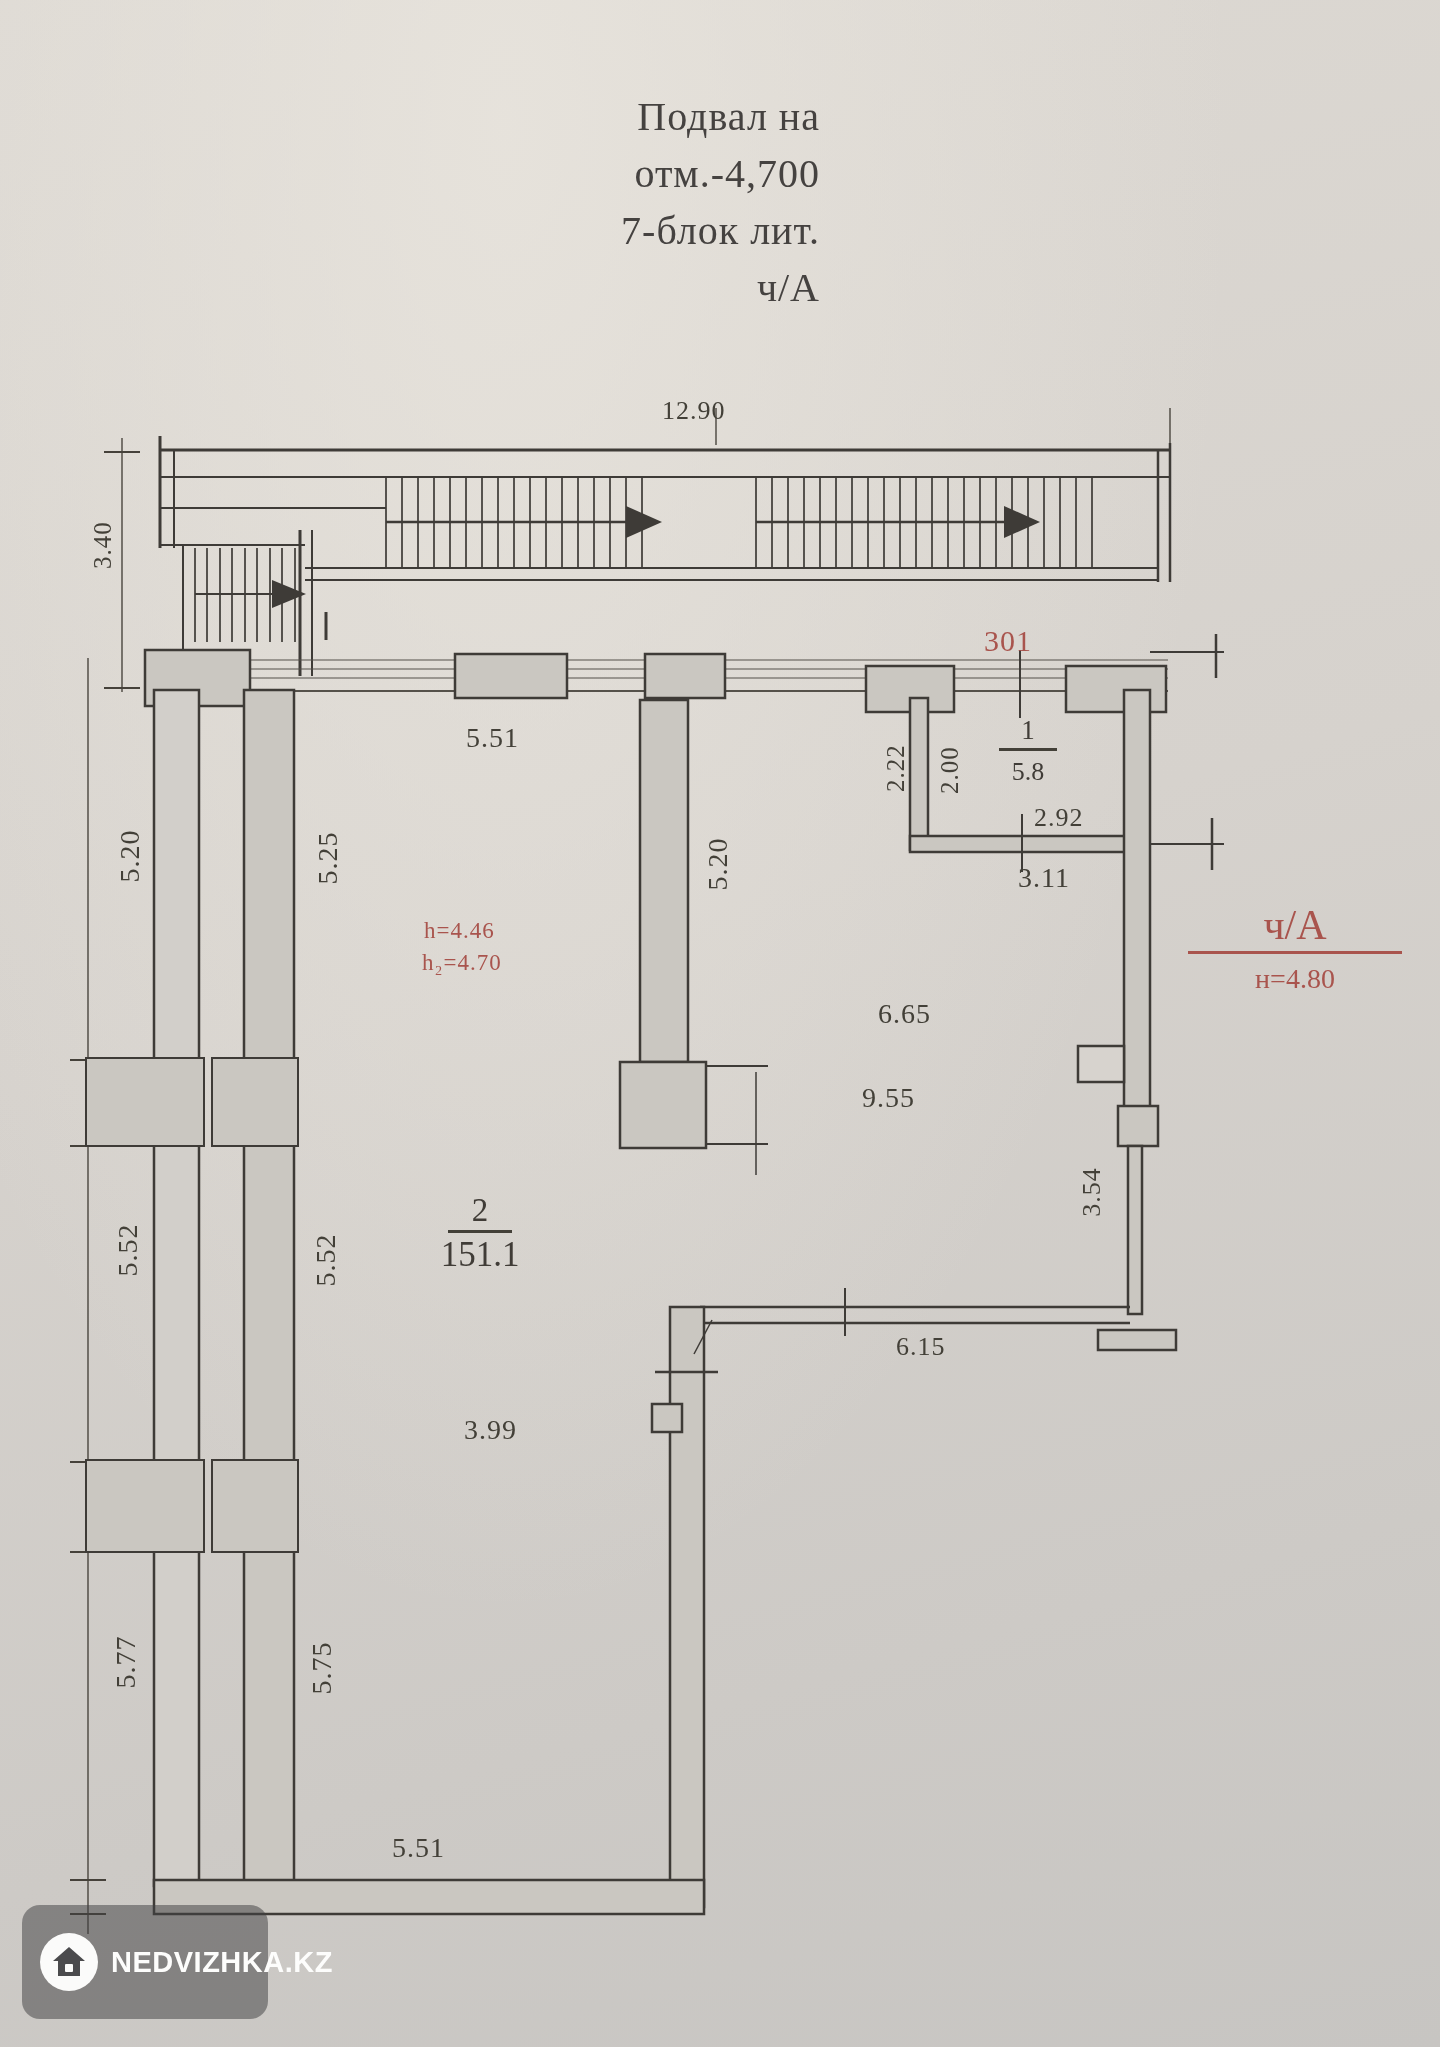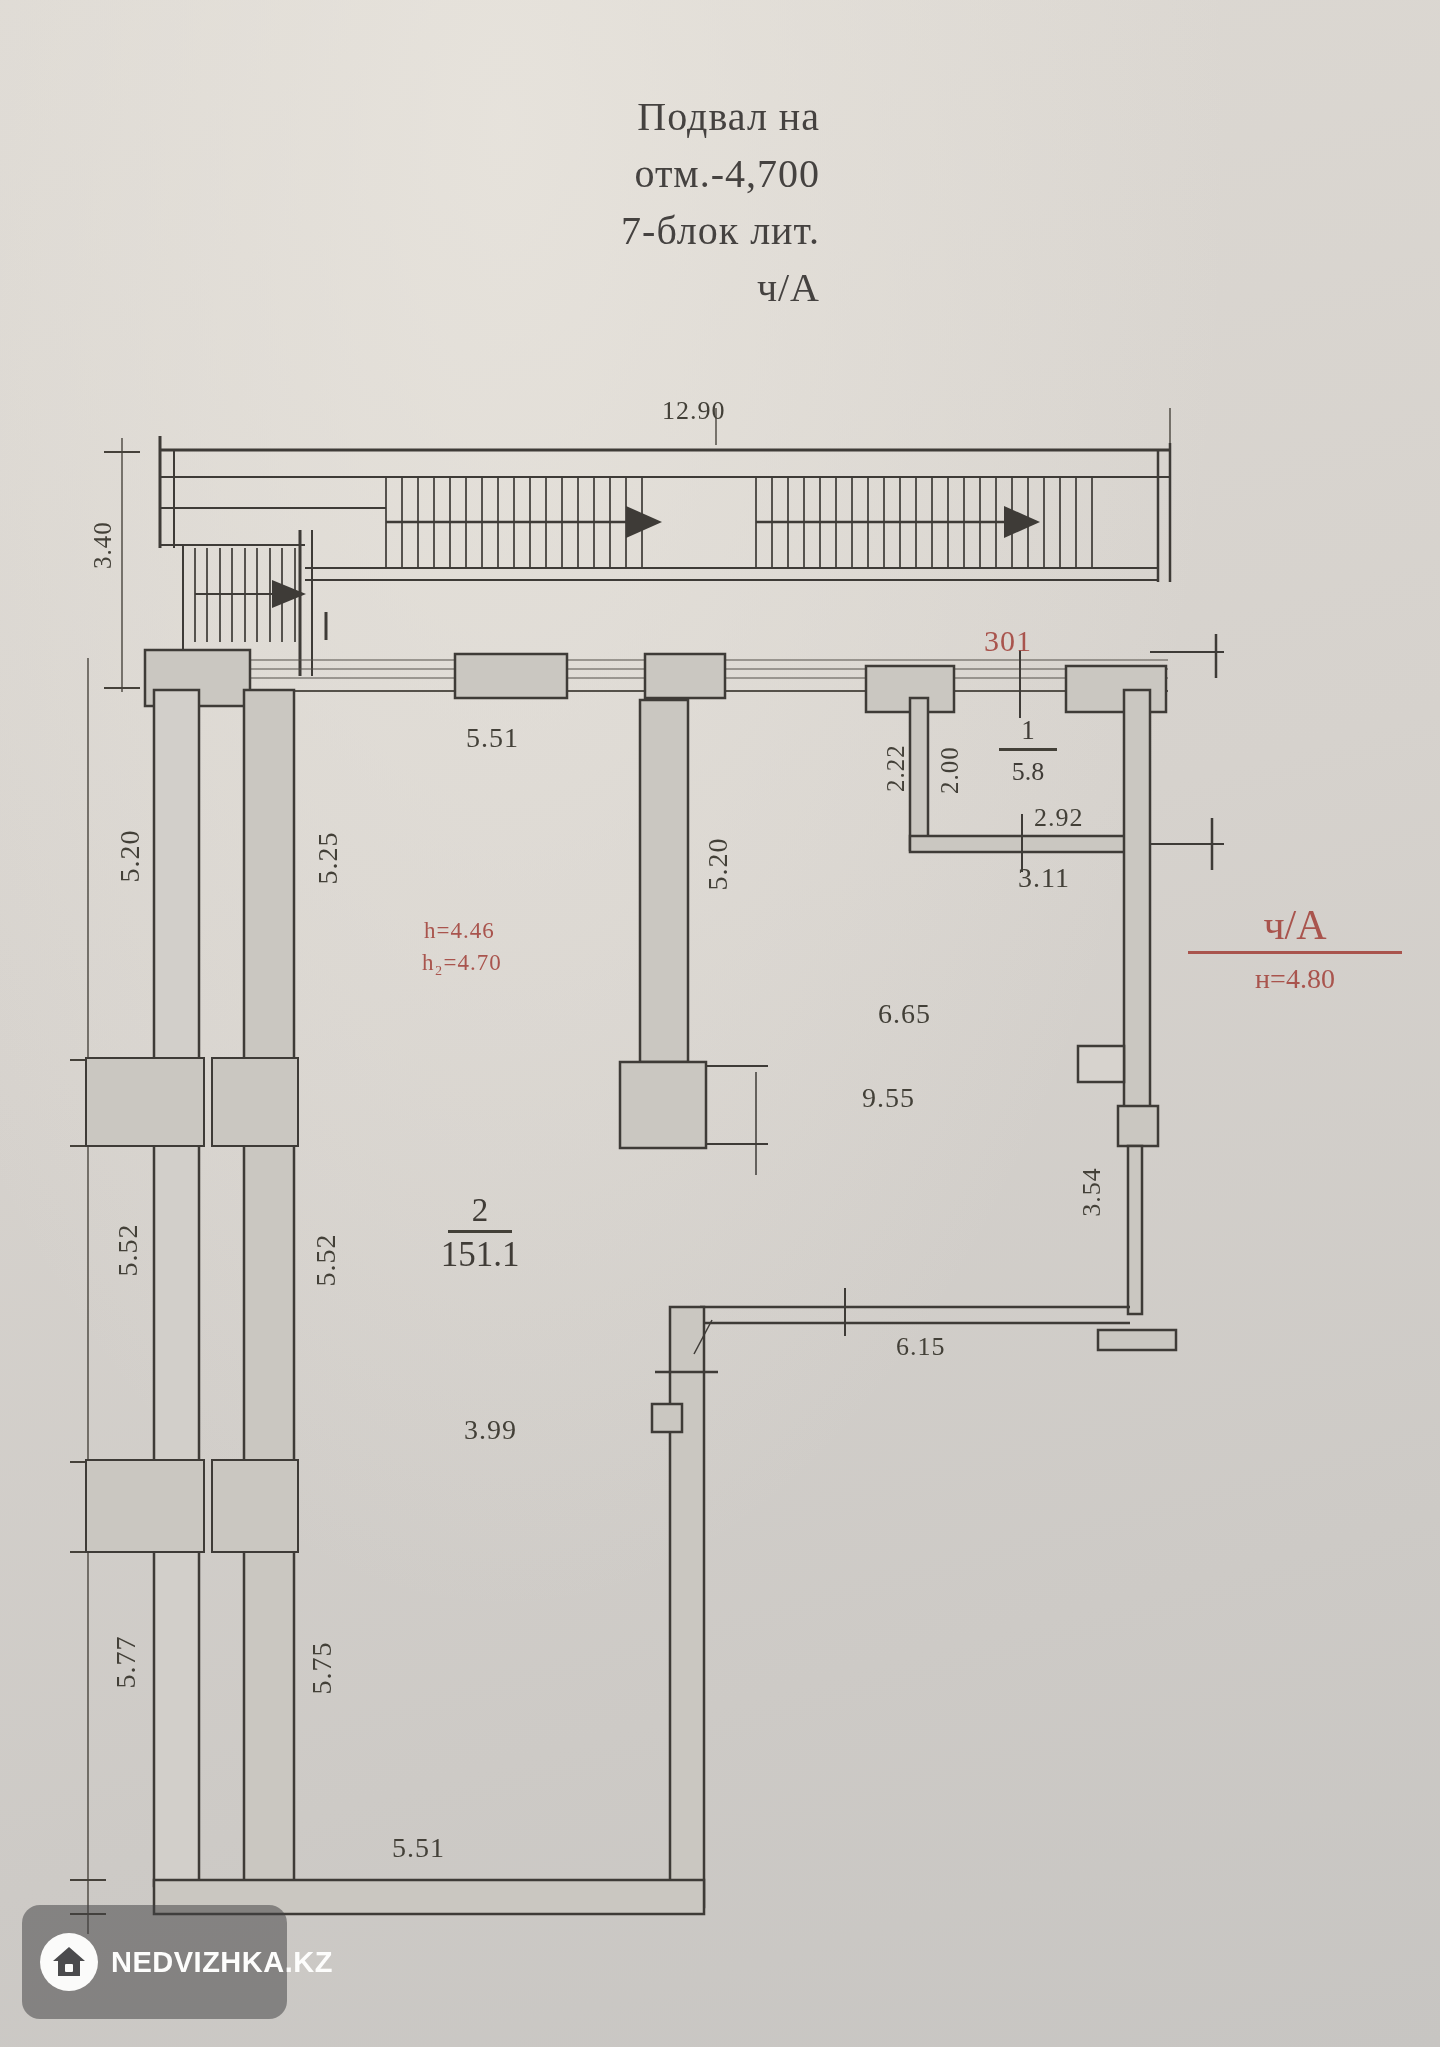--- a/index.html
+++ b/index.html
@@ -17,21 +17,21 @@
     font-size:40px;line-height:57px;color:#454240;letter-spacing:1px;
   }
   .dim{position:absolute;font-size:28px;color:#434038;letter-spacing:1px;white-space:nowrap;}
   .dim.rot{transform:translate(-50%,-50%) rotate(-90deg);}
   .red{color:#a9544d;}
   .frac{position:absolute;text-align:center;}
   .frac .bar{margin:2px auto;background:#434038;}
   .secmark{position:absolute;text-align:center;}
   .secmark .bar{margin:3px auto 2px;background:#a9544d;height:3px;}
   .wm{
-    position:absolute;left:22px;top:1905px;width:265px;height:114px;
+    position:absolute;left:22px;top:1905px;width:246px;height:114px;
     background:rgba(66,66,68,.52);border-radius:18px;display:flex;align-items:center;
   }
   .wm-circle{
     width:58px;height:58px;border-radius:50%;background:#fbfbfa;margin-left:18px;
     display:flex;align-items:center;justify-content:center;flex:0 0 auto;
   }
   .wm-text{
     font-family:"Liberation Sans",sans-serif;font-weight:bold;font-size:29px;
     color:#fdfdfc;margin-left:13px;letter-spacing:.5px;
   }

